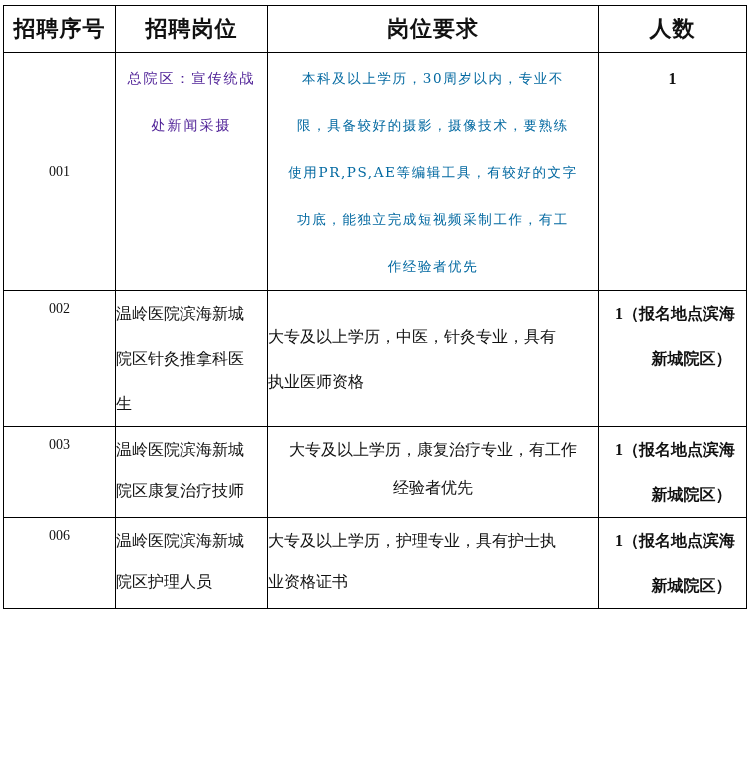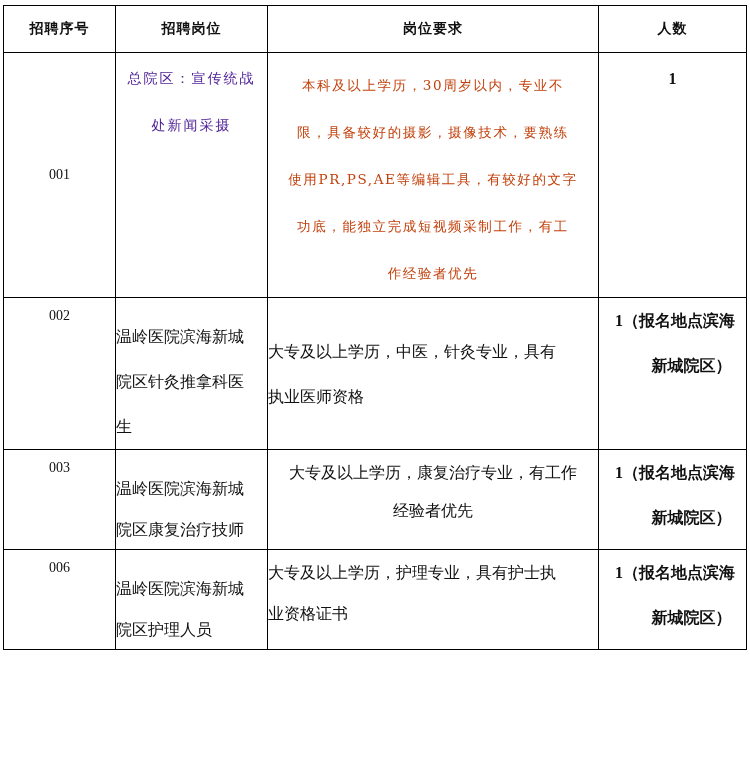--- a/index.html
+++ b/index.html
@@ -1,27 +1,27 @@
 <!DOCTYPE html>
 <html><head>
   <meta charset="utf-8">
   <style>
     html, body { margin: 0; padding: 0; background: #ffffff; }
     body { width: 750px; height: 784px; position: relative; overflow: hidden;
       font-family: "DejaVu Serif", "Liberation Serif", serif; color: #111; }
     table { position: absolute; left: 3px; top: 5px; border-collapse: collapse; table-layout: fixed; width: 743px; }
     td, th { border: 1.5px solid #000; padding: 0; vertical-align: top; font-weight: normal; }
-    th { height: 46px; vertical-align: middle; text-align: center; font-size: 14px; font-weight: bold;
+    th { height: 46px; vertical-align: middle; text-align: center; font-size: 22px; font-weight: bold;
       font-family: "DejaVu Sans", "Liberation Sans", sans-serif; letter-spacing: 1px; }
     .seq { text-align: center; font-size: 14px; font-family: "Liberation Serif", serif; padding-top: 10px; }
     .seq.r1 { vertical-align: middle; padding-top: 0; margin-top: 26px; }
-    .pos { font-size: 16px; line-height: 45px; font-family: "DejaVu Sans", "Liberation Sans", sans-serif; padding-top: 16px; }
+    .pos { font-size: 16px; line-height: 45px; font-family: "DejaVu Sans", "Liberation Sans", sans-serif; padding-top: 0; }
     .pos.r1 { font-size: 14px; text-align: center; line-height: 47px; padding-top: 2px; letter-spacing: 2px; font-family: "DejaVu Serif", serif; color: #4c1d95; }
     .req { font-size: 16px; font-family: "DejaVu Sans", "Liberation Sans", sans-serif; line-height: 45px; }
-    .req.r1 { font-size: 13.5px; text-align: center; line-height: 47px; padding-top: 9px; letter-spacing: 1.6px; font-family: "DejaVu Serif", serif; color: #c2410c; }
+    .req.r1 { font-size: 13.5px; text-align: center; line-height: 47px; padding-top: 2px; letter-spacing: 1.6px; font-family: "DejaVu Serif", serif; color: #0369a1; }
     .req.mid { vertical-align: middle; }
     .req .c { display: block; text-align: center; }
     .req .l { display: block; text-align: left; }
     .req.center { text-align: center; }
     .cnt { font-size: 16px; font-weight: bold; font-family: "DejaVu Sans", "Liberation Sans", sans-serif; line-height: 45px; padding-left: 16px; }
     .cnt.r1 { text-align: center; padding-left: 0; font-family: "Liberation Serif", serif; line-height: 52px; }
     .cnt .num { font-family: "Liberation Serif", serif; }
     .cnt .l2 { display: block; padding-left: 22px; text-align: center; }
   </style>
 </head>

